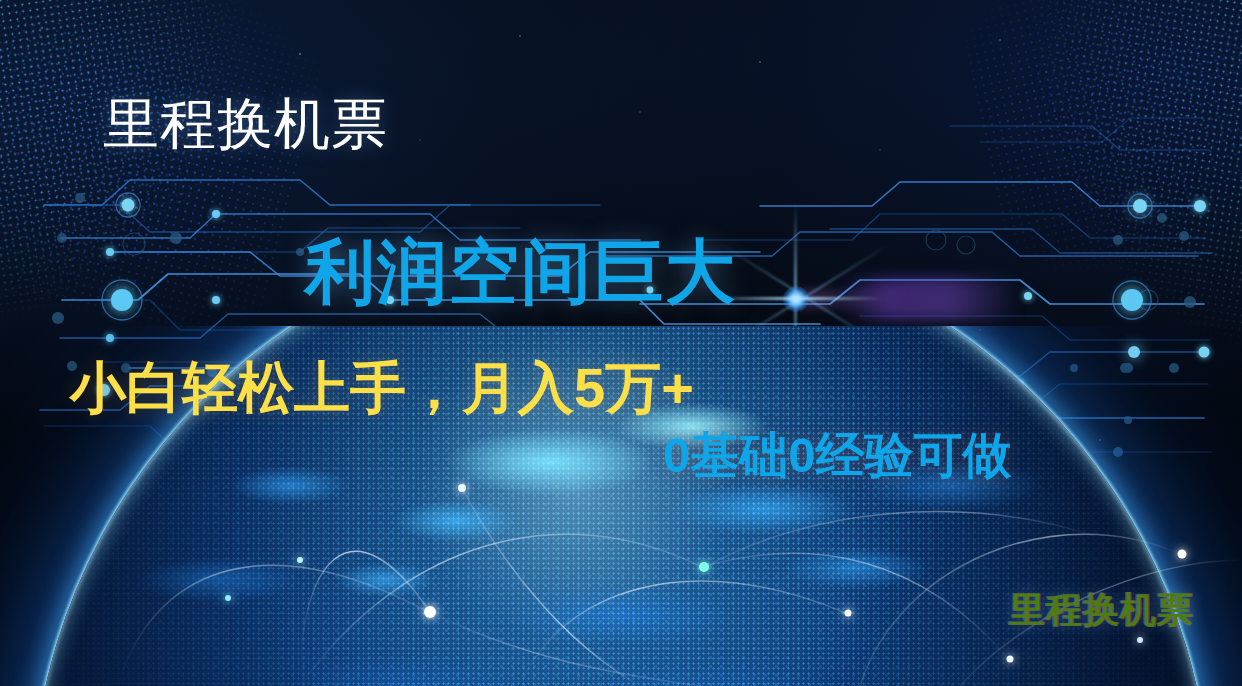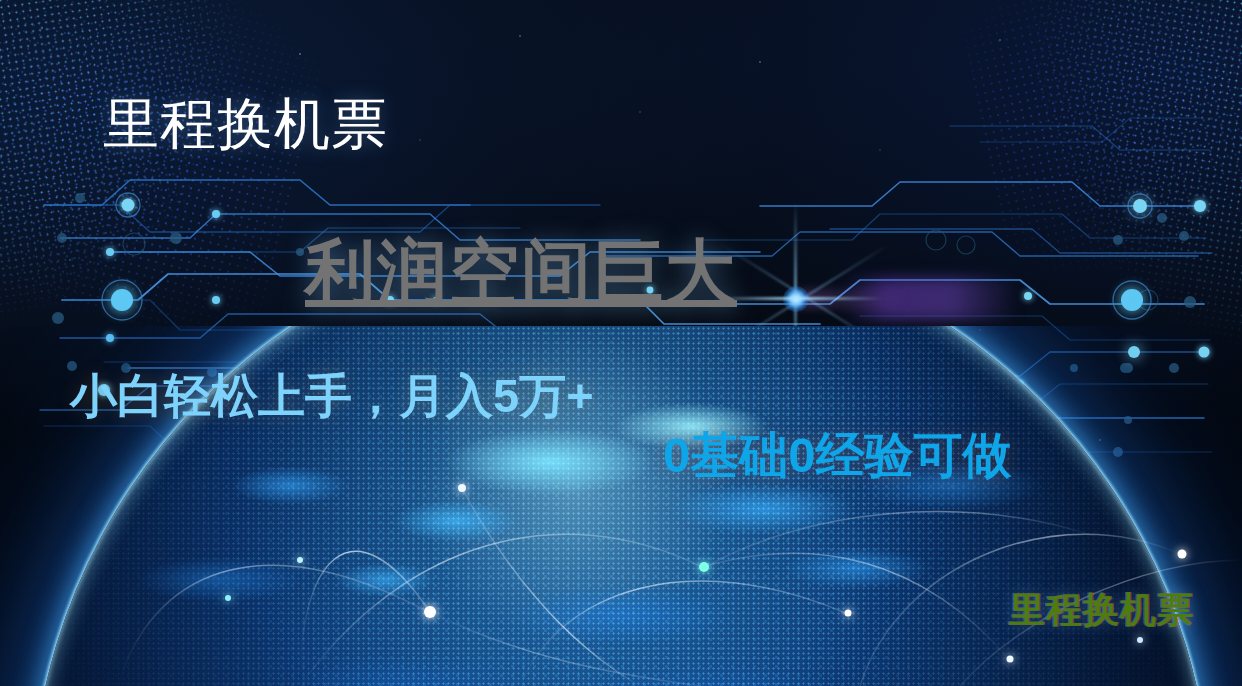--- a/index.html
+++ b/index.html
@@ -208,27 +208,26 @@
     font-size: 56px; font-weight: 400; color: #ffffff; letter-spacing: 1px;
     text-shadow: 0 0 18px rgba(120,190,255,.35);
   }
   .t-2024 {
     left: 538px; top: 137px;
     font-size: 51px; font-weight: 700; color: #ffffff; letter-spacing: 0px;
     text-shadow: 0 0 16px rgba(120,190,255,.30);
   }
   .t-profit {
     left: 305px; top: 237px;
-    font-size: 70px; font-weight: 700; color: #737373; letter-spacing: 2px;
+    font-size: 70px; font-weight: 700; color: #0ea5e9; letter-spacing: 2px;
     text-shadow: 0 0 24px rgba(130,200,255,.40);
-    text-decoration: underline;
   }
   .t-easy {
-    left: 70px; top: 372px;
-    font-size: 47px; font-weight: 700; color: #7dd3fc; letter-spacing: 0px;
+    left: 70px; top: 360px;
+    font-size: 56px; font-weight: 700; color: #fde047; letter-spacing: 0px;
     text-shadow: 0 0 18px rgba(246,171,66,.22);
   }
   .t-zero {
     left: 663px; top: 431px;
     font-size: 49px; font-weight: 700; color: #0ea5e9; letter-spacing: 0px;
     text-shadow: 0 0 18px rgba(244,116,47,.22);
   }
   .t-miles {
     left: 1009px; top: 592px;
     font-size: 36px; font-weight: 700; color: #4d7c0f; letter-spacing: 1px;

